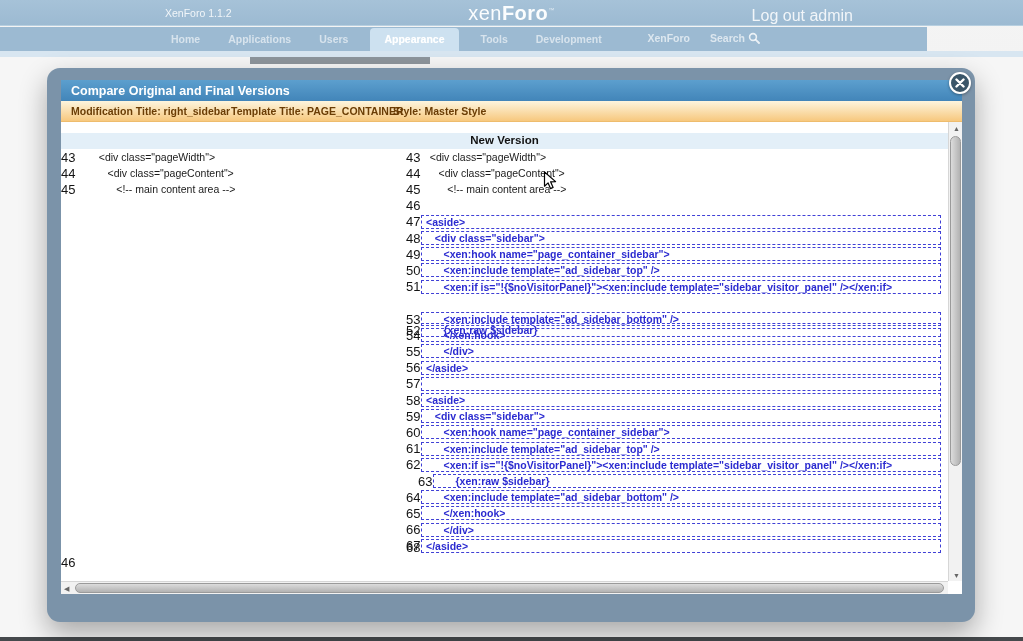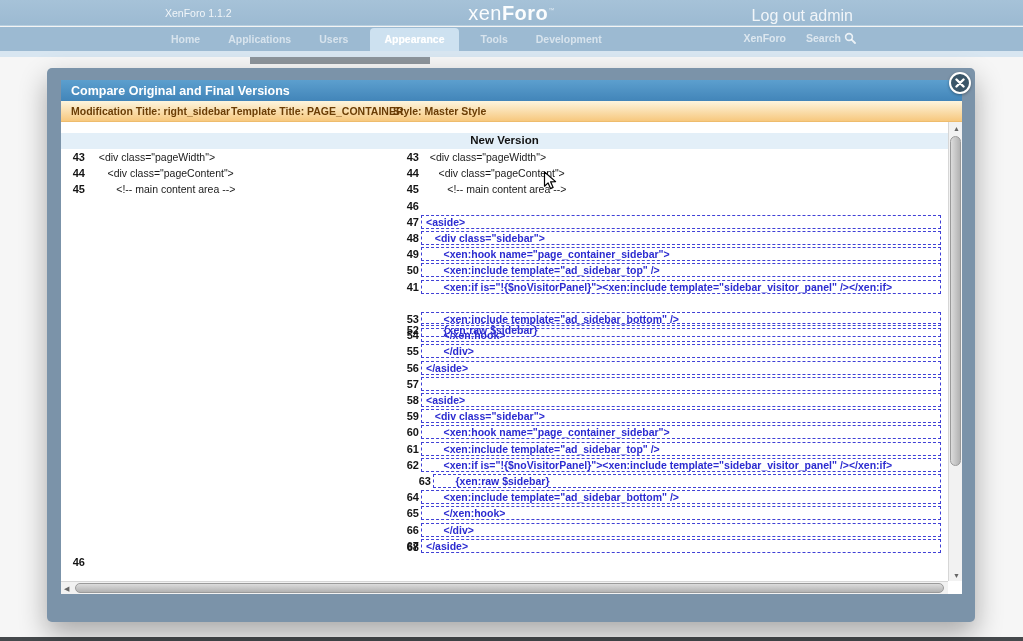--- a/index.html
+++ b/index.html
@@ -14,38 +14,38 @@
     position:absolute; left:0; top:0; width:1023px; height:26px;
     background:linear-gradient(#a6c2d8,#9cbad2);
     border-bottom:1px solid #b7cfe0;
   }
   .version { position:absolute; left:165px; top:7px; font-size:10.5px; color:rgba(255,255,255,.85); }
   .logout  { position:absolute; right:170px; top:7px; font-size:16px; color:rgba(255,255,255,.85); cursor:pointer; }
   .logo { position:absolute; left:0; right:0; top:2px; text-align:center; color:#fbfdfe; font-size:20px; letter-spacing:.5px; }
   .logo .lt { font-weight:400; } .logo .bd { font-weight:700; }
   .logo sup { font-size:6px; opacity:.7; }
   .nav-bar {
-    position:absolute; left:0; top:27px; width:1023px; height:24px;
+    position:absolute; left:0; top:27px; width:927px; height:24px;
     background:#9cbad2;
   }
   .nav-tabs { position:absolute; left:165px; top:0; height:24px; display:flex; gap:16px; align-items:flex-end; }
   .tab { font-size:10.5px; font-weight:700; color:rgba(255,255,255,.6); padding:5px 6px 6px; cursor:pointer; white-space:nowrap; }
   .tab.active { background:#cde1f0; color:#ffffff; border-radius:4px 4px 0 0; padding:5px 14px 6px; text-shadow:0 0 1px rgba(255,255,255,.6); }
   .nav-right { position:absolute; right:167px; top:5px; display:flex; gap:20px; align-items:center; }
   .nav-right span { font-size:10.5px; font-weight:700; color:rgba(255,255,255,.65); cursor:pointer; }
   .search-wrap { display:flex; align-items:center; gap:3px; }
   .sub-strip { position:absolute; left:0; top:51px; width:1023px; height:6px; background:#d8e6f1; }
   .page-area { position:absolute; left:0; top:57px; width:1023px; height:580px; background:#f6f6f6; }
   .gray-seg { position:absolute; left:250px; top:57px; width:180px; height:7px; background:#8d959c; }
   .footer-line { position:absolute; left:0; bottom:0; width:1023px; height:4px; background:#45494c; }
 
   
   .modal {
     position:absolute; left:47px; top:68px; width:928px; height:554px;
-    background:#7b93a9; border-radius:5px;
+    background:#7b93a9; border-radius:13px;
     box-shadow:0 12px 28px rgba(0,0,0,.32);
     padding:12px 13px 28px 14px;
   }
   .modal-inner { width:100%; height:100%; background:#ffffff; display:flex; flex-direction:column; overflow:hidden; }
   .modal-title {
     height:21px; flex:none;
     background:linear-gradient(#5c9fce,#4285b9);
     color:#ffffff; font-size:12.5px; font-weight:700;
     padding:4px 0 0 10px;
   }
@@ -65,21 +65,21 @@
     background:#e3eff8; display:flex;
   }
   .col-h { font-size:11.5px; font-weight:700; color:#121212; text-align:center; padding-top:1px; }
   .col-h.old { width:345px; } .col-h.new { flex:1; }
 
   .diff-body { position:absolute; left:0; top:27px; right:14px; bottom:13px; overflow:hidden; }
   .col { position:absolute; top:0; height:100%; }
   .col.old { left:0; width:345px; }
   .col.new { left:345px; width:535px; }
   .line { position:absolute; left:0; right:0; height:16.2px; display:flex; align-items:center; }
-  .num { flex:none; font-size:11px; font-weight:700; color:#141414; text-align:right; }
+  .num { flex:none; font-size:13px; font-weight:400; color:#141414; text-align:left; }
   .col.old .num { width:24px; margin-right:5px; }
   .col.new .num { width:13px; margin-right:2px; }
   .code { font-size:10.5px; color:#1a1a1a; white-space:pre; overflow:hidden; }
   .line.insert .code {
     flex:1; color:#2b2bd0; font-weight:700;
     border:1px dashed #4040d6; height:14px; line-height:12px; padding-left:4px;
   }
 
   
   .vscroll {
@@ -197,21 +197,21 @@
             </div>
             <div class="line insert" style="top: 97.2px;">
               <span class="num">49</span>
               <span class="code">      &lt;xen:hook name="page_container_sidebar"&gt;</span>
             </div>
             <div class="line insert" style="top: 113.4px;">
               <span class="num">50</span>
               <span class="code">      &lt;xen:include template="ad_sidebar_top" /&gt;</span>
             </div>
             <div class="line insert" style="top: 129.6px;">
-              <span class="num">41</span>
+              <span class="num">51</span>
               <span class="code">      &lt;xen:if is="!{$noVisitorPanel}"&gt;&lt;xen:include template="sidebar_visitor_panel" /&gt;&lt;/xen:if&gt;</span>
             </div>
             <div class="line insert" style="top: 157px; margin-top: 16px;">
               <span class="num">52</span>
               <span class="code">      {xen:raw $sidebar}</span>
             </div>
             <div class="line insert" style="top: 162px;">
               <span class="num">53</span>
               <span class="code">      &lt;xen:include template="ad_sidebar_bottom" /&gt;</span>
             </div>

